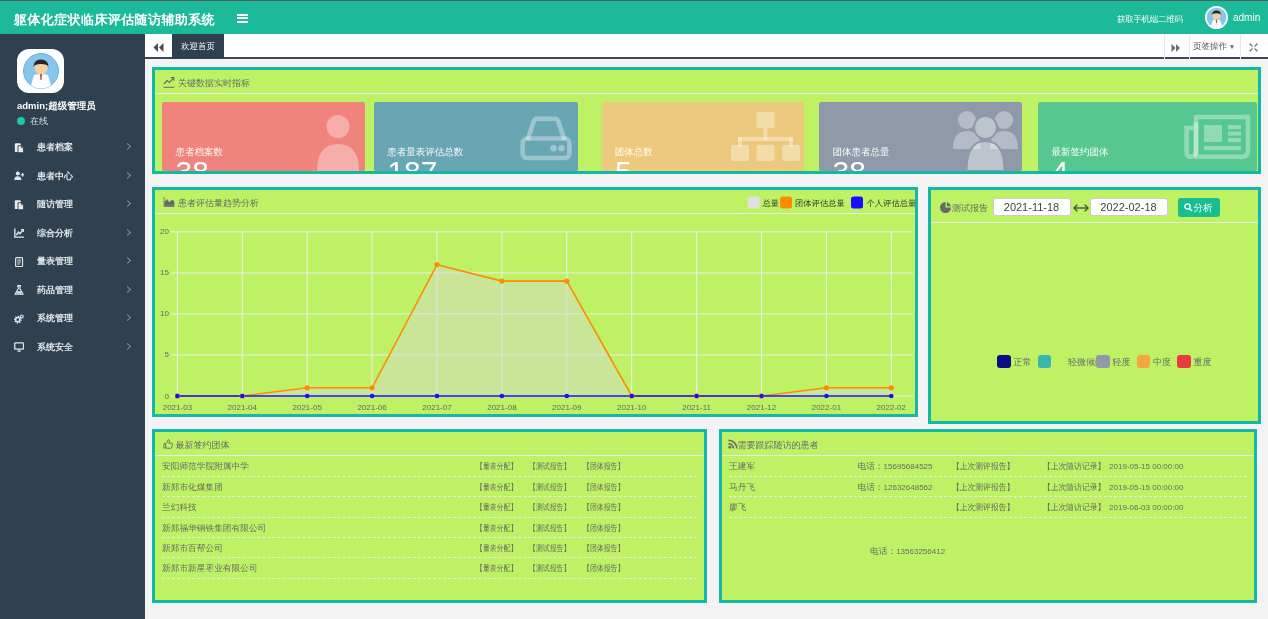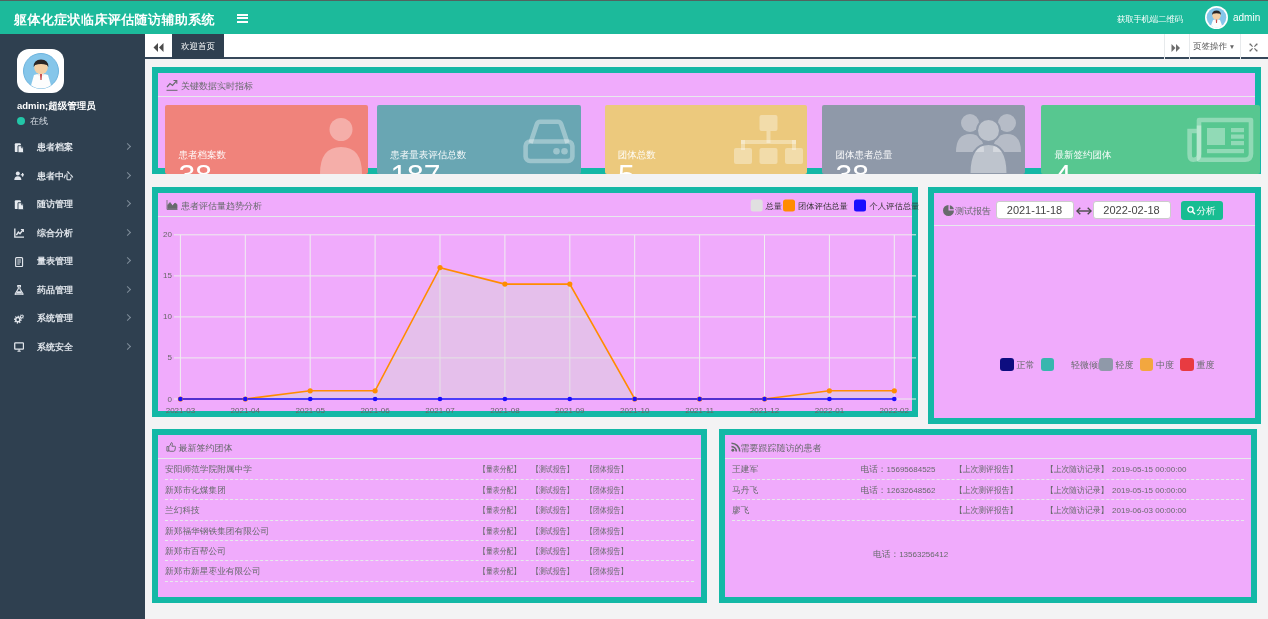--- a/index.html
+++ b/index.html
@@ -24,21 +24,21 @@
 #menu .mi{position:relative;height:28.5px;line-height:28.5px;color:#dfe4ea;font-size:9px;font-weight:bold;}
 #menu .mi .ic{position:absolute;left:14px;top:9.5px;width:10px;height:10px;}
 #menu .mi .tx{position:absolute;left:37px;top:0;}
 #menu .mi .ar{position:absolute;right:15px;top:11px;width:5px;height:5px;border-top:1.3px solid #7f8c99;border-right:1.3px solid #7f8c99;transform:rotate(45deg);}
 
 #tabbar{left:145px;top:34px;width:1123px;height:25px;background:#fff;border-bottom:2.5px solid #36485a;}
 .vline{position:absolute;top:0;height:25px;border-left:1px solid #e7eaec;}
 #tab-act{position:absolute;left:27px;top:0;width:52px;height:25px;background:#2f4050;color:#fff;font-size:8.5px;text-align:center;line-height:25px;}
 .tbtn{position:absolute;top:0;height:25px;color:#555;text-align:center;line-height:25px;}
 
-.panel{position:absolute;background:#f0abfc;border:6px solid #14b8a6;}
+.panel{position:absolute;background:#bef264;border:3px solid #14b8a6;}
 .phdr{position:absolute;left:0;top:0;right:0;height:24px;border-bottom:1px solid #e7eaec;color:#676a6c;font-size:9px;}
 .phdr .htx{position:absolute;left:23px;top:7px;}
 .phdr svg{position:absolute;left:8px;top:6px;}
 
 .card{position:absolute;top:32.5px;height:69px;border-radius:2px;color:#fff;overflow:hidden;}
 .card .num{position:absolute;left:13.4px;top:9.2px;font-size:30px;margin-top:44px;}
 .card .lbl{position:absolute;left:13.3px;top:43.5px;font-size:9.5px;color:rgba(255,255,255,.95);}
 .card svg{position:absolute;}
 
 .lrow{position:absolute;left:7px;right:7px;height:20.4px;border-bottom:1px dashed #e7eaec;font-size:8.7px;color:#676a6c;}

